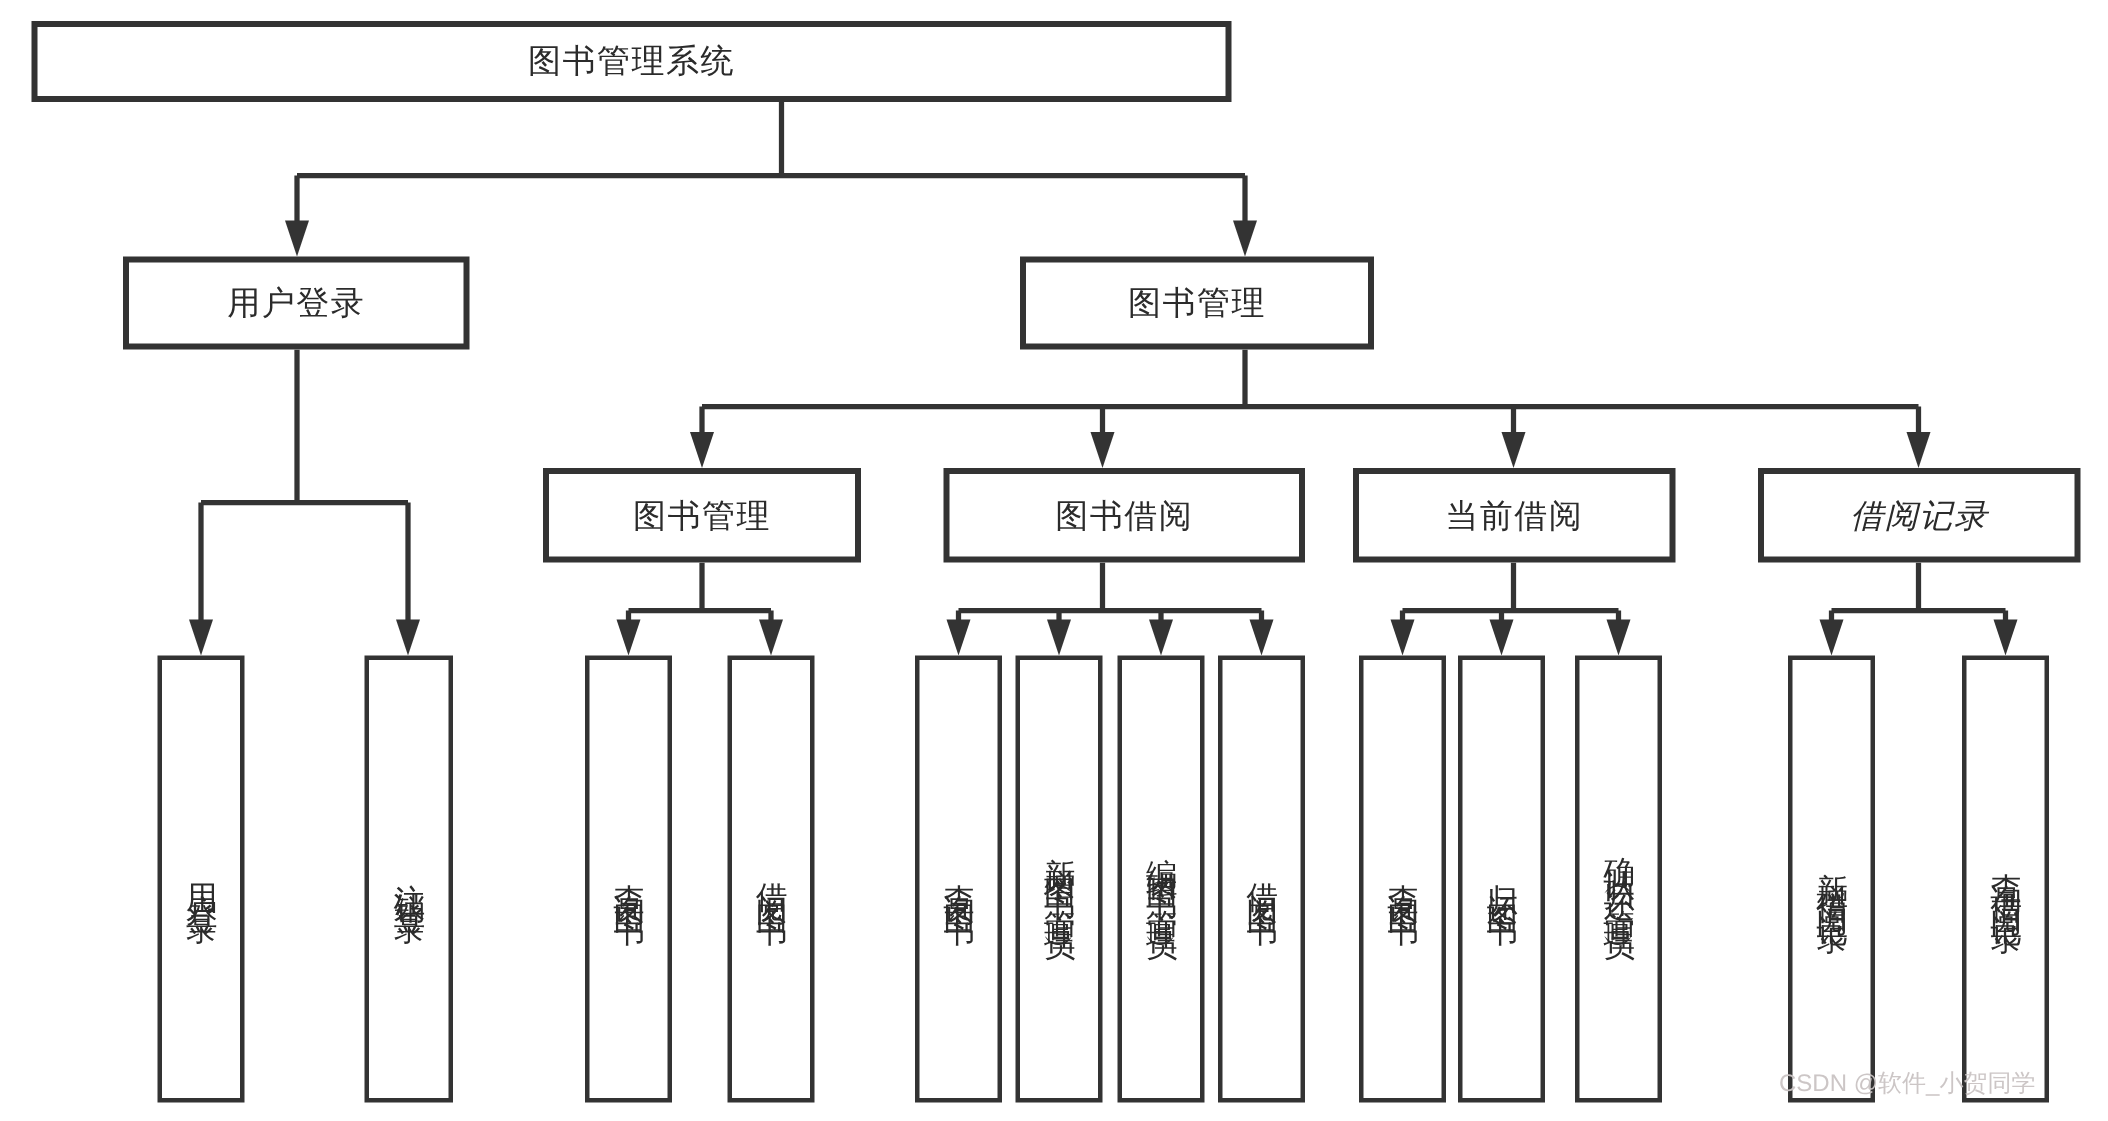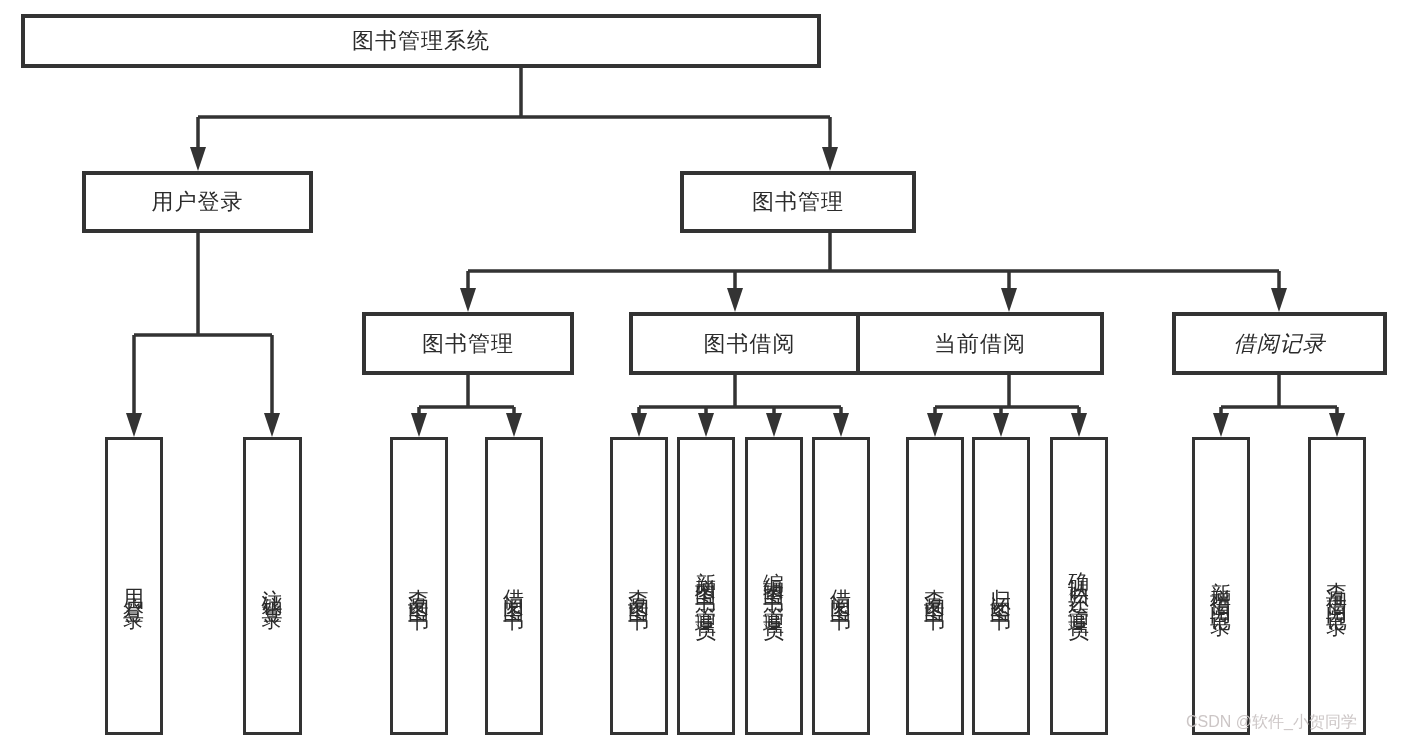--- a/index.html
+++ b/index.html
@@ -103,21 +103,21 @@
     </g>
   </svg>
 
   <div class="hbox" style="left:21px; top:14px; width:800px; height:54px;">图书管理系统</div>
 
   <div class="hbox" style="left:82px; top:171px; width:231px; height:62px;">用户登录</div>
   <div class="hbox" style="left:680px; top:171px; width:236px; height:62px;">图书管理</div>
 
   <div class="hbox" style="left:362px; top:312px; width:212px; height:63px;">图书管理</div>
   <div class="hbox" style="left:629px; top:312px; width:241px; height:63px;">图书借阅</div>
-  <div class="hbox" style="left:856px; top:312px; width:248px; height:63px;">当前借阅</div>
+  <div class="hbox" style="left:902px; top:312px; width:215px; height:63px;">当前借阅</div>
   <div class="hbox" style="left:1172px; top:312px; width:215px; height:63px;font-style:italic;">借阅记录</div>
 
   <div class="vbox" style="left:105px; top:437px; width:58px; height:298px;">
     <span>用户登录</span>
   </div>
   <div class="vbox" style="left:243px; top:437px; width:59px; height:298px;">
     <span>注销登录</span>
   </div>
 
   <div class="vbox" style="left:390px; top:437px; width:58px; height:298px;">

